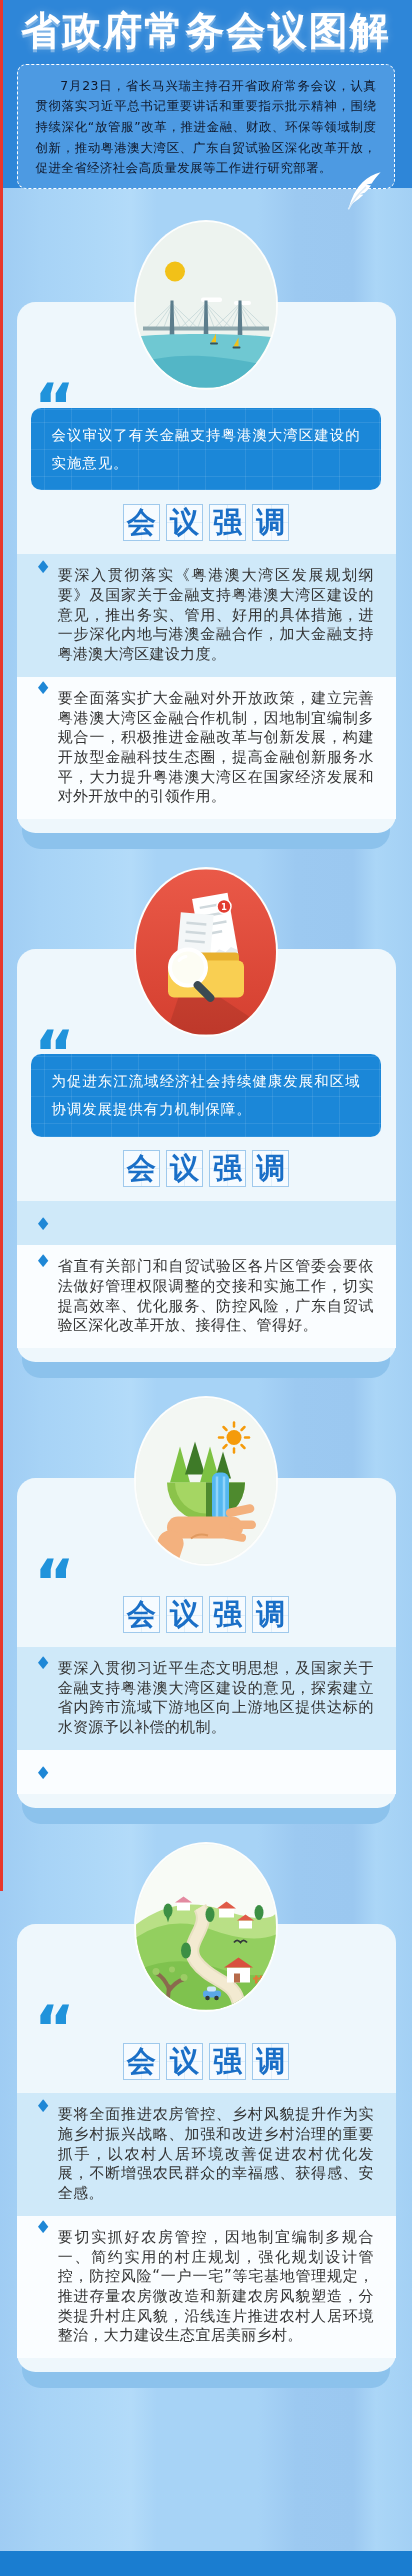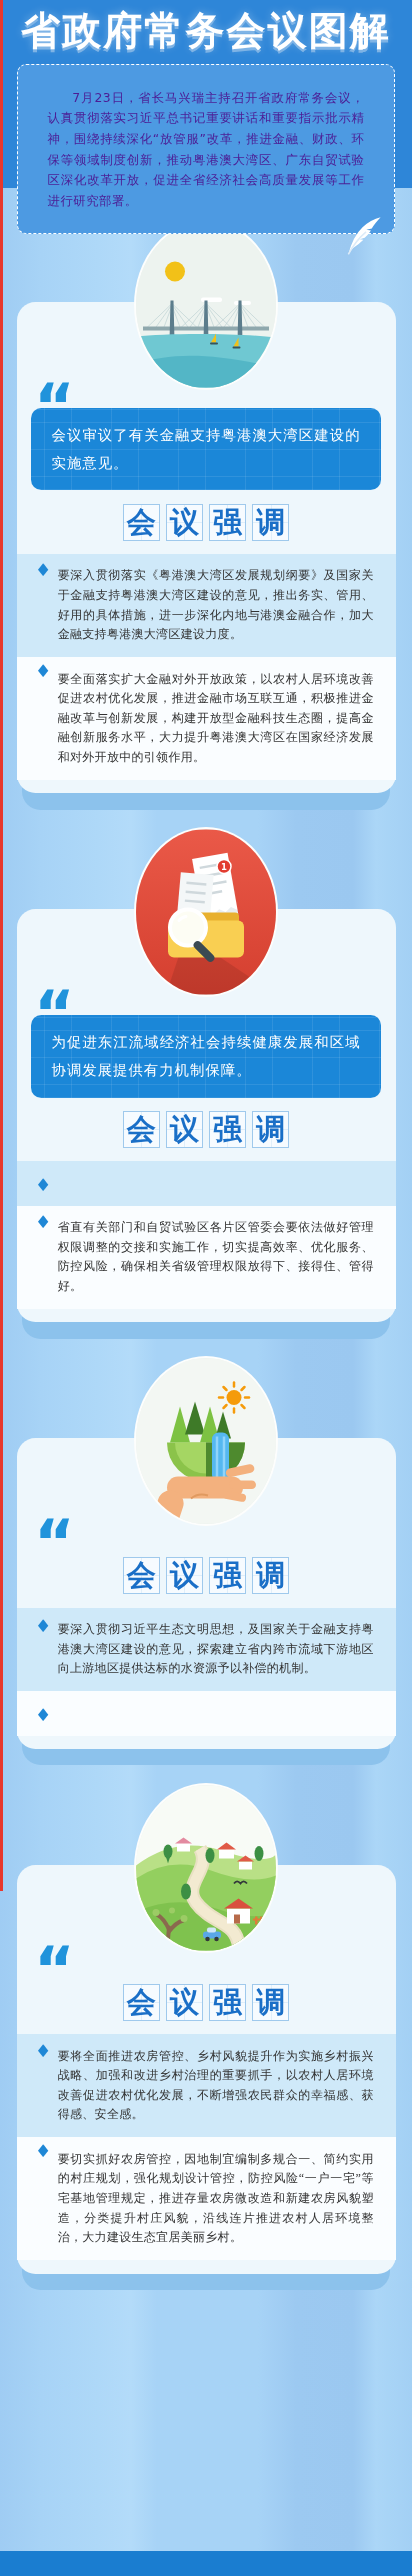--- a/index.html
+++ b/index.html
@@ -35,22 +35,22 @@
   }
   .intro{
     position:relative;
     margin:10.3px 17px 0;
     border:1.5px dashed #ffffff;
     border-radius:9.3px;
     background:#4d9ae2;
     padding:10.3px 17.5px 9.3px;
   }
   .intro p{
-    margin:12px;
-    color:#4c1d95;
+    margin:0;
+    color:#0f172a;
     font-size:12.4px;
     line-height:20.6px;
     text-align:justify;
     text-indent:2em;
     letter-spacing:0.5px;
   }
   .feather{
     position:absolute;
     right:14.4px;bottom:-24px;
     width:32px;height:43px;
@@ -152,25 +152,24 @@
   .bullet .marker{
     flex:0 0 auto;
     color:#1e87d6;
     font-size:13.4px;
     line-height:19.6px;
     transform:scaleY(1.25);
   }
   .bullet p{
     margin:0;
     color:#333333;
-    font-size:12px;
+    font-size:15px;
     line-height:19.6px;
     text-align:justify;
     letter-spacing:0.3px;
-    font-family:Liberation Serif, serif;
   }
   
   .footer{
     position:absolute;left:0;bottom:0;z-index:5;
     width:412px;height:77px;
     background:#1a7dd0;
   }
   .footer p{
     margin:0;
     line-height:77px;
@@ -240,21 +239,21 @@
           <span class="zi">议</span>
           <span class="zi">强</span>
           <span class="zi">调</span>
         </div>
         <div class="bullet alt">
           <span class="marker">◆</span>
           <p>要深入贯彻落实《粤港澳大湾区发展规划纲要》及国家关于金融支持粤港澳大湾区建设的意见，推出务实、管用、好用的具体措施，进一步深化内地与港澳金融合作，加大金融支持粤港澳大湾区建设力度。</p>
         </div>
         <div class="bullet">
           <span class="marker">◆</span>
-          <p>要全面落实扩大金融对外开放政策，以农村人居环境改善促进农村优化发展，推进金融市场互联互通，积极推进金融改革与创新发展，构建开放型金融科技生态圈，提高金融创新服务水平，大力提升粤港澳大湾区在国家经济发展和对外开放中的引领作用。</p>
+          <p>要全面落实扩大金融对外开放政策，建立完善粤港澳大湾区金融合作机制，因地制宜编制多规合一，积极推进金融改革与创新发展，构建开放型金融科技生态圈，提高金融创新服务水平，大力提升粤港澳大湾区在国家经济发展和对外开放中的引领作用。</p>
         </div>
       </div>
     </div>
   </div>
 
   <div class="section sec-2">
     <span class="oval">
       <svg viewBox="0 0 280 330" xmlns="http://www.w3.org/2000/svg">
         <defs>
           <linearGradient id="redg" x1="0" y1="0" x2="0" y2="1">
@@ -301,21 +300,21 @@
           <span class="zi">会</span>
           <span class="zi">议</span>
           <span class="zi">强</span>
           <span class="zi">调</span>
         </div>
         <div class="bullet alt">
           <span class="marker">◆</span>
         </div>
         <div class="bullet">
           <span class="marker">◆</span>
-          <p>省直有关部门和自贸试验区各片区管委会要依法做好管理权限调整的交接和实施工作，切实提高效率、优化服务、防控风险，确保相关省级管理权限放得下、接得住、管得好。</p>
+          <p>省直有关部门和自贸试验区各片区管委会要依法做好管理权限调整的交接和实施工作，切实提高效率、优化服务、防控风险，广东自贸试验区深化改革开放、接得住、管得好。</p>
         </div>
       </div>
     </div>
   </div>
 
   <div class="section sec-3">
     <span class="oval">
       <svg viewBox="0 0 280 330" xmlns="http://www.w3.org/2000/svg">
         <rect width="280" height="330" fill="#f3f7f3"></rect>
         <g stroke="#f59b0b" stroke-width="5" stroke-linecap="round">

